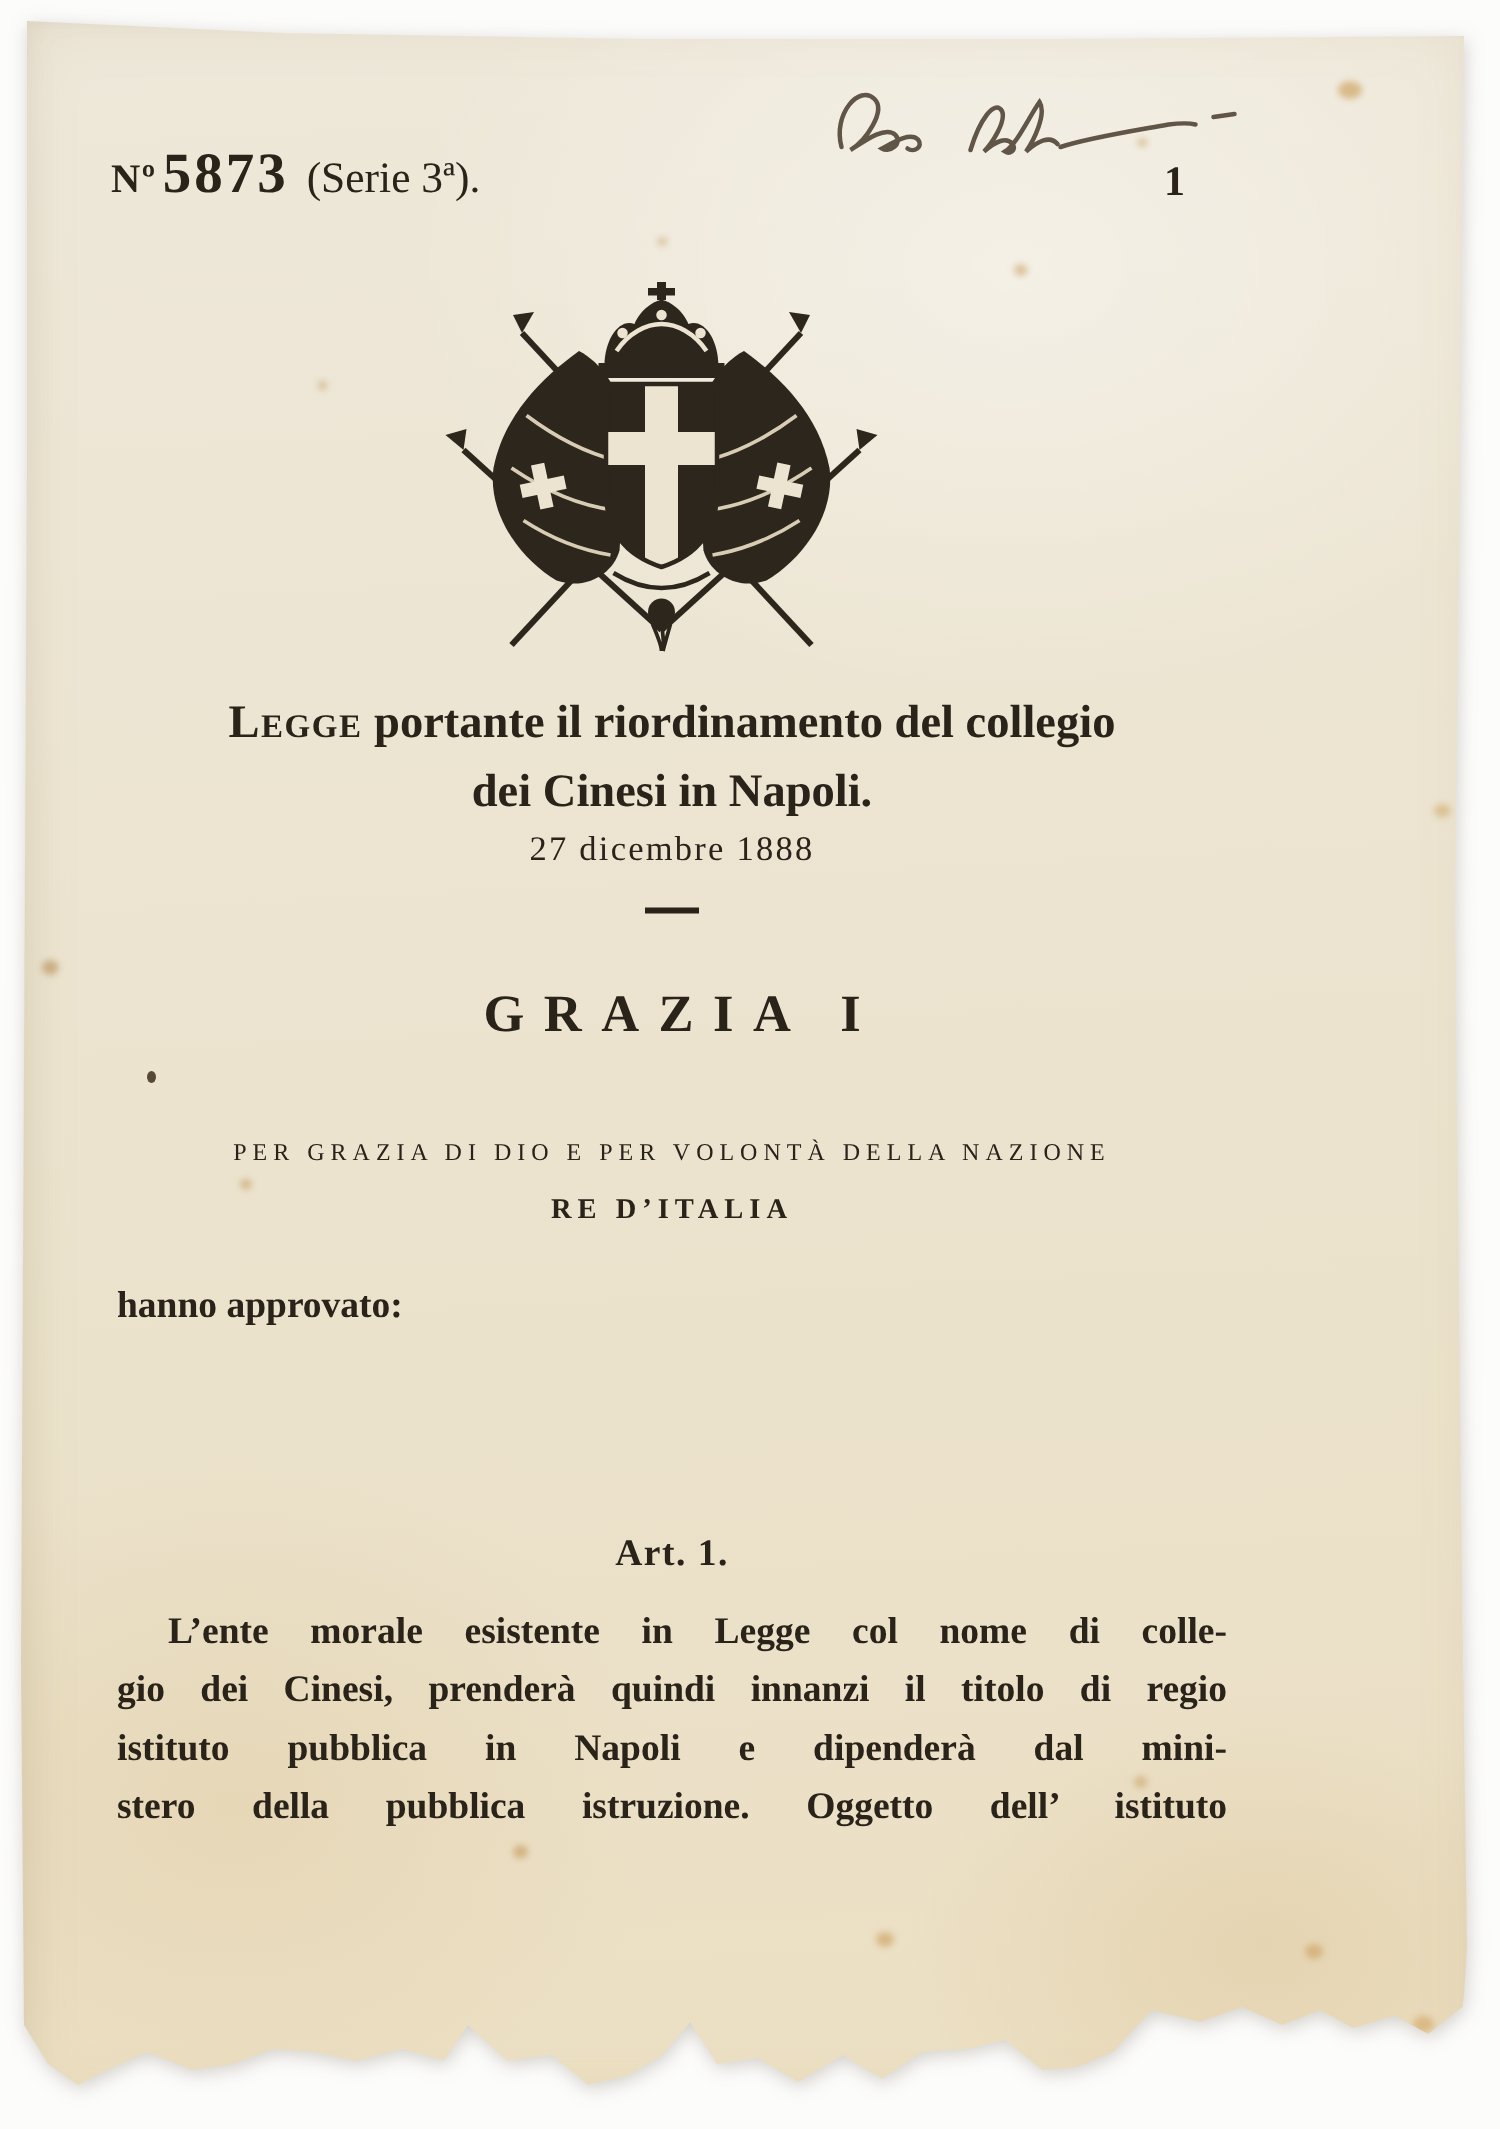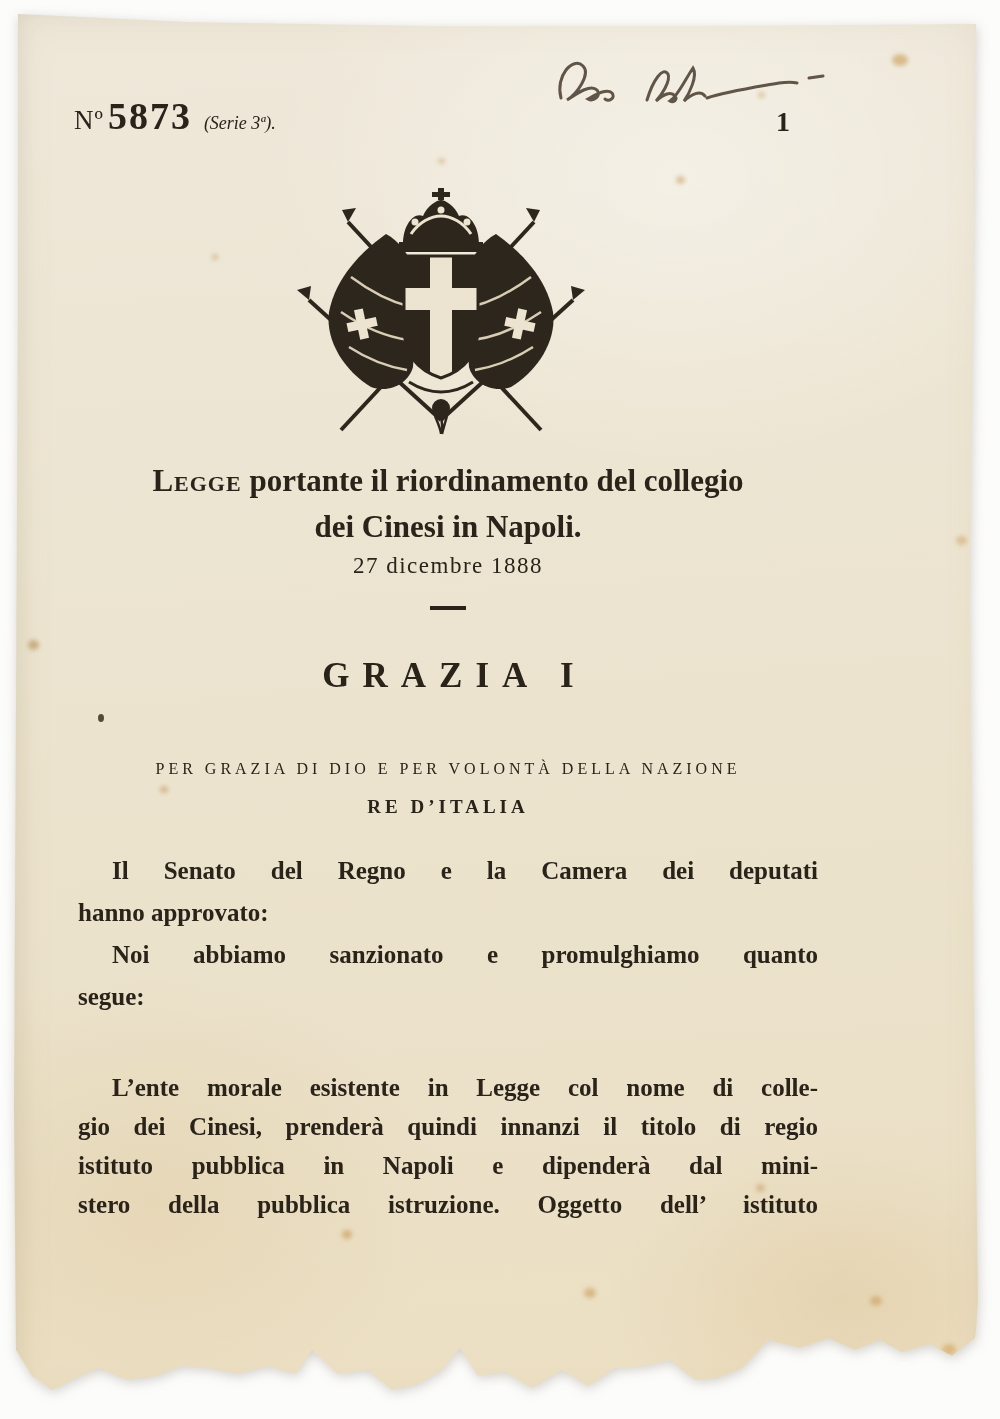--- a/index.html
+++ b/index.html
@@ -39,23 +39,23 @@
       330px 1366px,304px 1342px,288px 1366px,260px 1358px,230px 1366px,
       200px 1360px,174px 1358px,148px 1368px,120px 1372px,90px 1360px,
       64px 1372px,44px 1382px,24px 1368px,8px 1342px,
       6px 1100px,8px 700px,10px 300px
     );
   }
   .fox{position:absolute;border-radius:50%;filter:blur(2px);pointer-events:none;}
 
   
   .doc-number{position:absolute;left:66px;top:86px;white-space:nowrap;}
-  .doc-number .prefix{font-size:27px;font-weight:normal;letter-spacing:1px;}
+  .doc-number .prefix{font-size:27px;font-weight:bold;letter-spacing:1px;}
   .doc-number .value{font-size:38px;font-weight:bold;letter-spacing:2px;}
-  .doc-number .series{font-size:18px;font-style:italic;margin-left:8px;}
+  .doc-number .series{font-size:29px;margin-left:8px;}
   .page-number{position:absolute;left:768px;top:98px;font-size:28px;font-weight:bold;}
   .handwriting{position:absolute;left:539px;top:38px;width:300px;height:80px;}
 
   
   .emblem{position:absolute;left:283px;top:174px;width:300px;height:254px;}
 
   
   .col{position:absolute;left:70px;width:740px;text-align:center;}
   .law-title{top:450px;font-size:31px;font-weight:bold;line-height:46px;}
   .law-title .lead{font-variant:small-caps;font-style:normal;letter-spacing:1px;}
@@ -179,27 +179,23 @@
       <span class="it">dei Cinesi in Napoli.</span>
     </div>
     <div class="col law-date">27 dicembre 1888</div>
     <div class="col dash"><span></span></div>
 
     <div class="col royal-name">GRAZIA I</div>
     <div class="col royal-grace">PER GRAZIA DI DIO E PER VOLONTÀ DELLA NAZIONE</div>
     <div class="col royal-title">RE D’ITALIA</div>
 
     <div class="para p1">
-      <div class="line indent">Il Senato del Regno e la Camera dei deputati</div>
       <div class="line endline">hanno approvato:</div>
     </div>
-    <div class="para p2">
-      <div class="line indent">Noi abbiamo sanzionato e promulghiamo quanto</div>
-      <div class="line endline">segue:</div>
-    </div>
+    <div class="col art-heading">Art. 1.</div>
     <div class="para p3">
       <div class="line indent">L’ente morale esistente in Legge col nome di colle-</div>
       <div class="line">gio dei Cinesi, prenderà quindi innanzi il titolo di regio</div>
       <div class="line">istituto pubblica in Napoli e dipenderà dal mini-</div>
       <div class="line">stero della pubblica istruzione. Oggetto dell’ istituto</div>
     </div>
 
   </div>
 </div>
 

